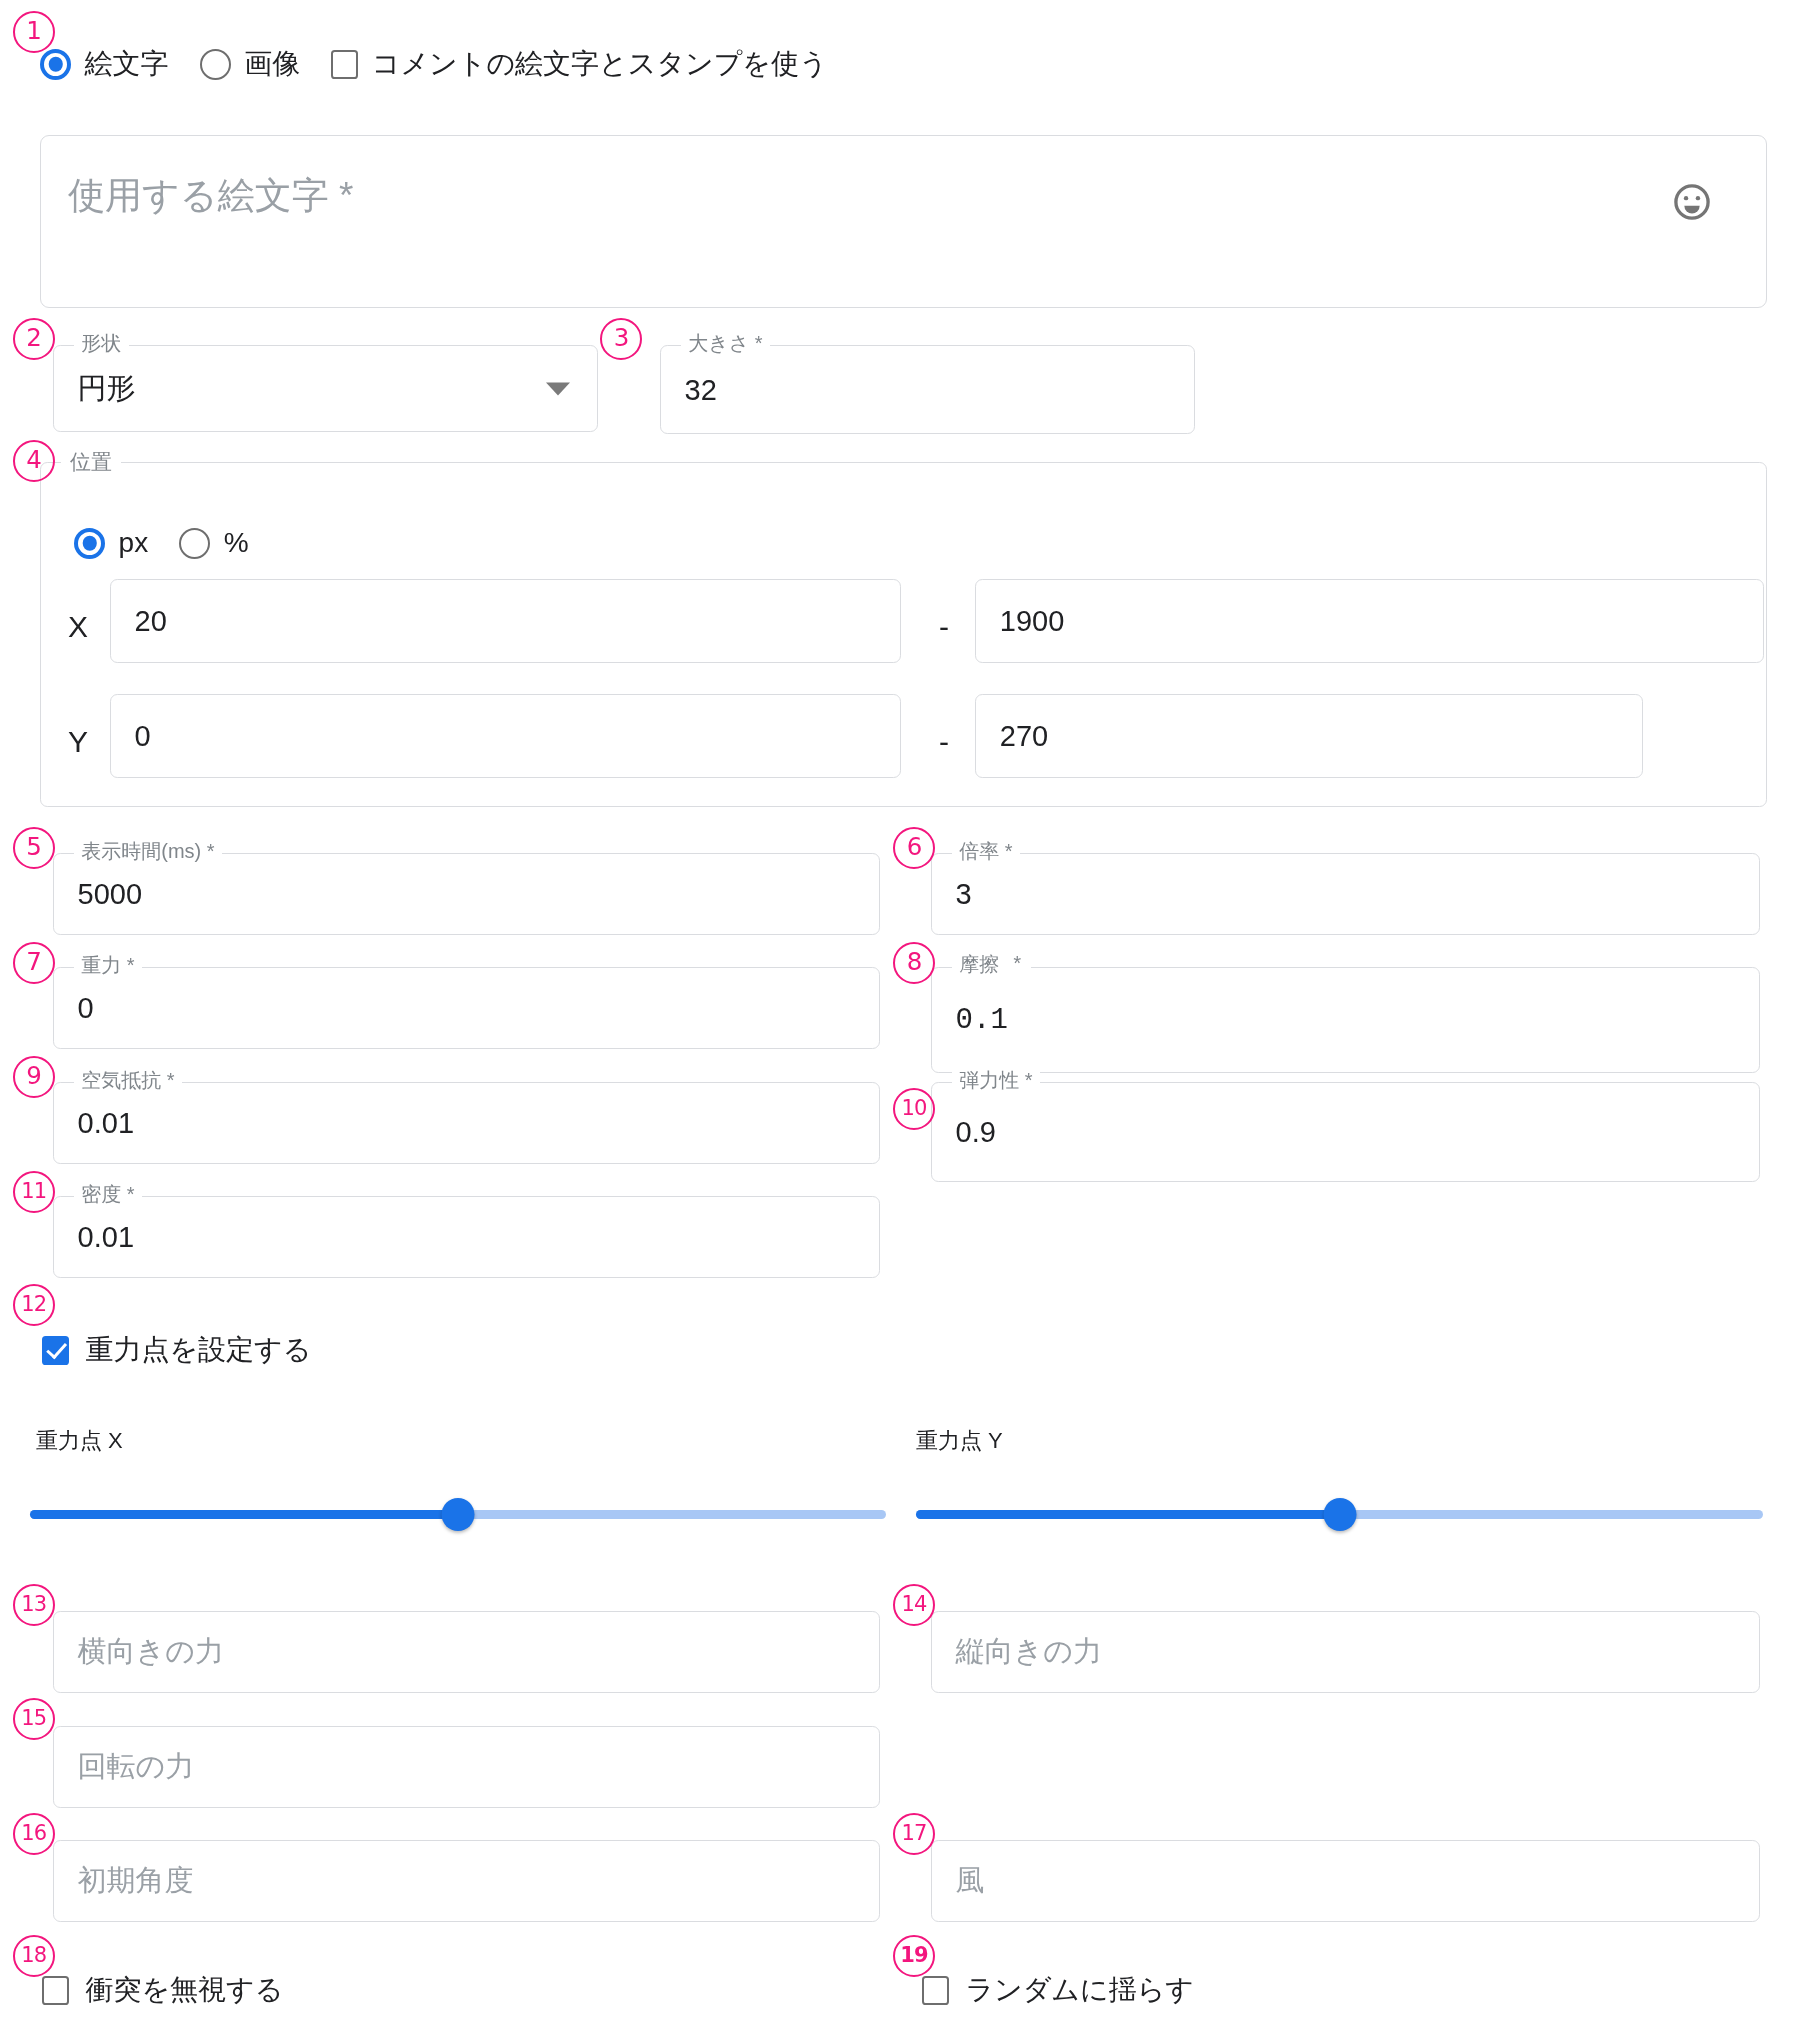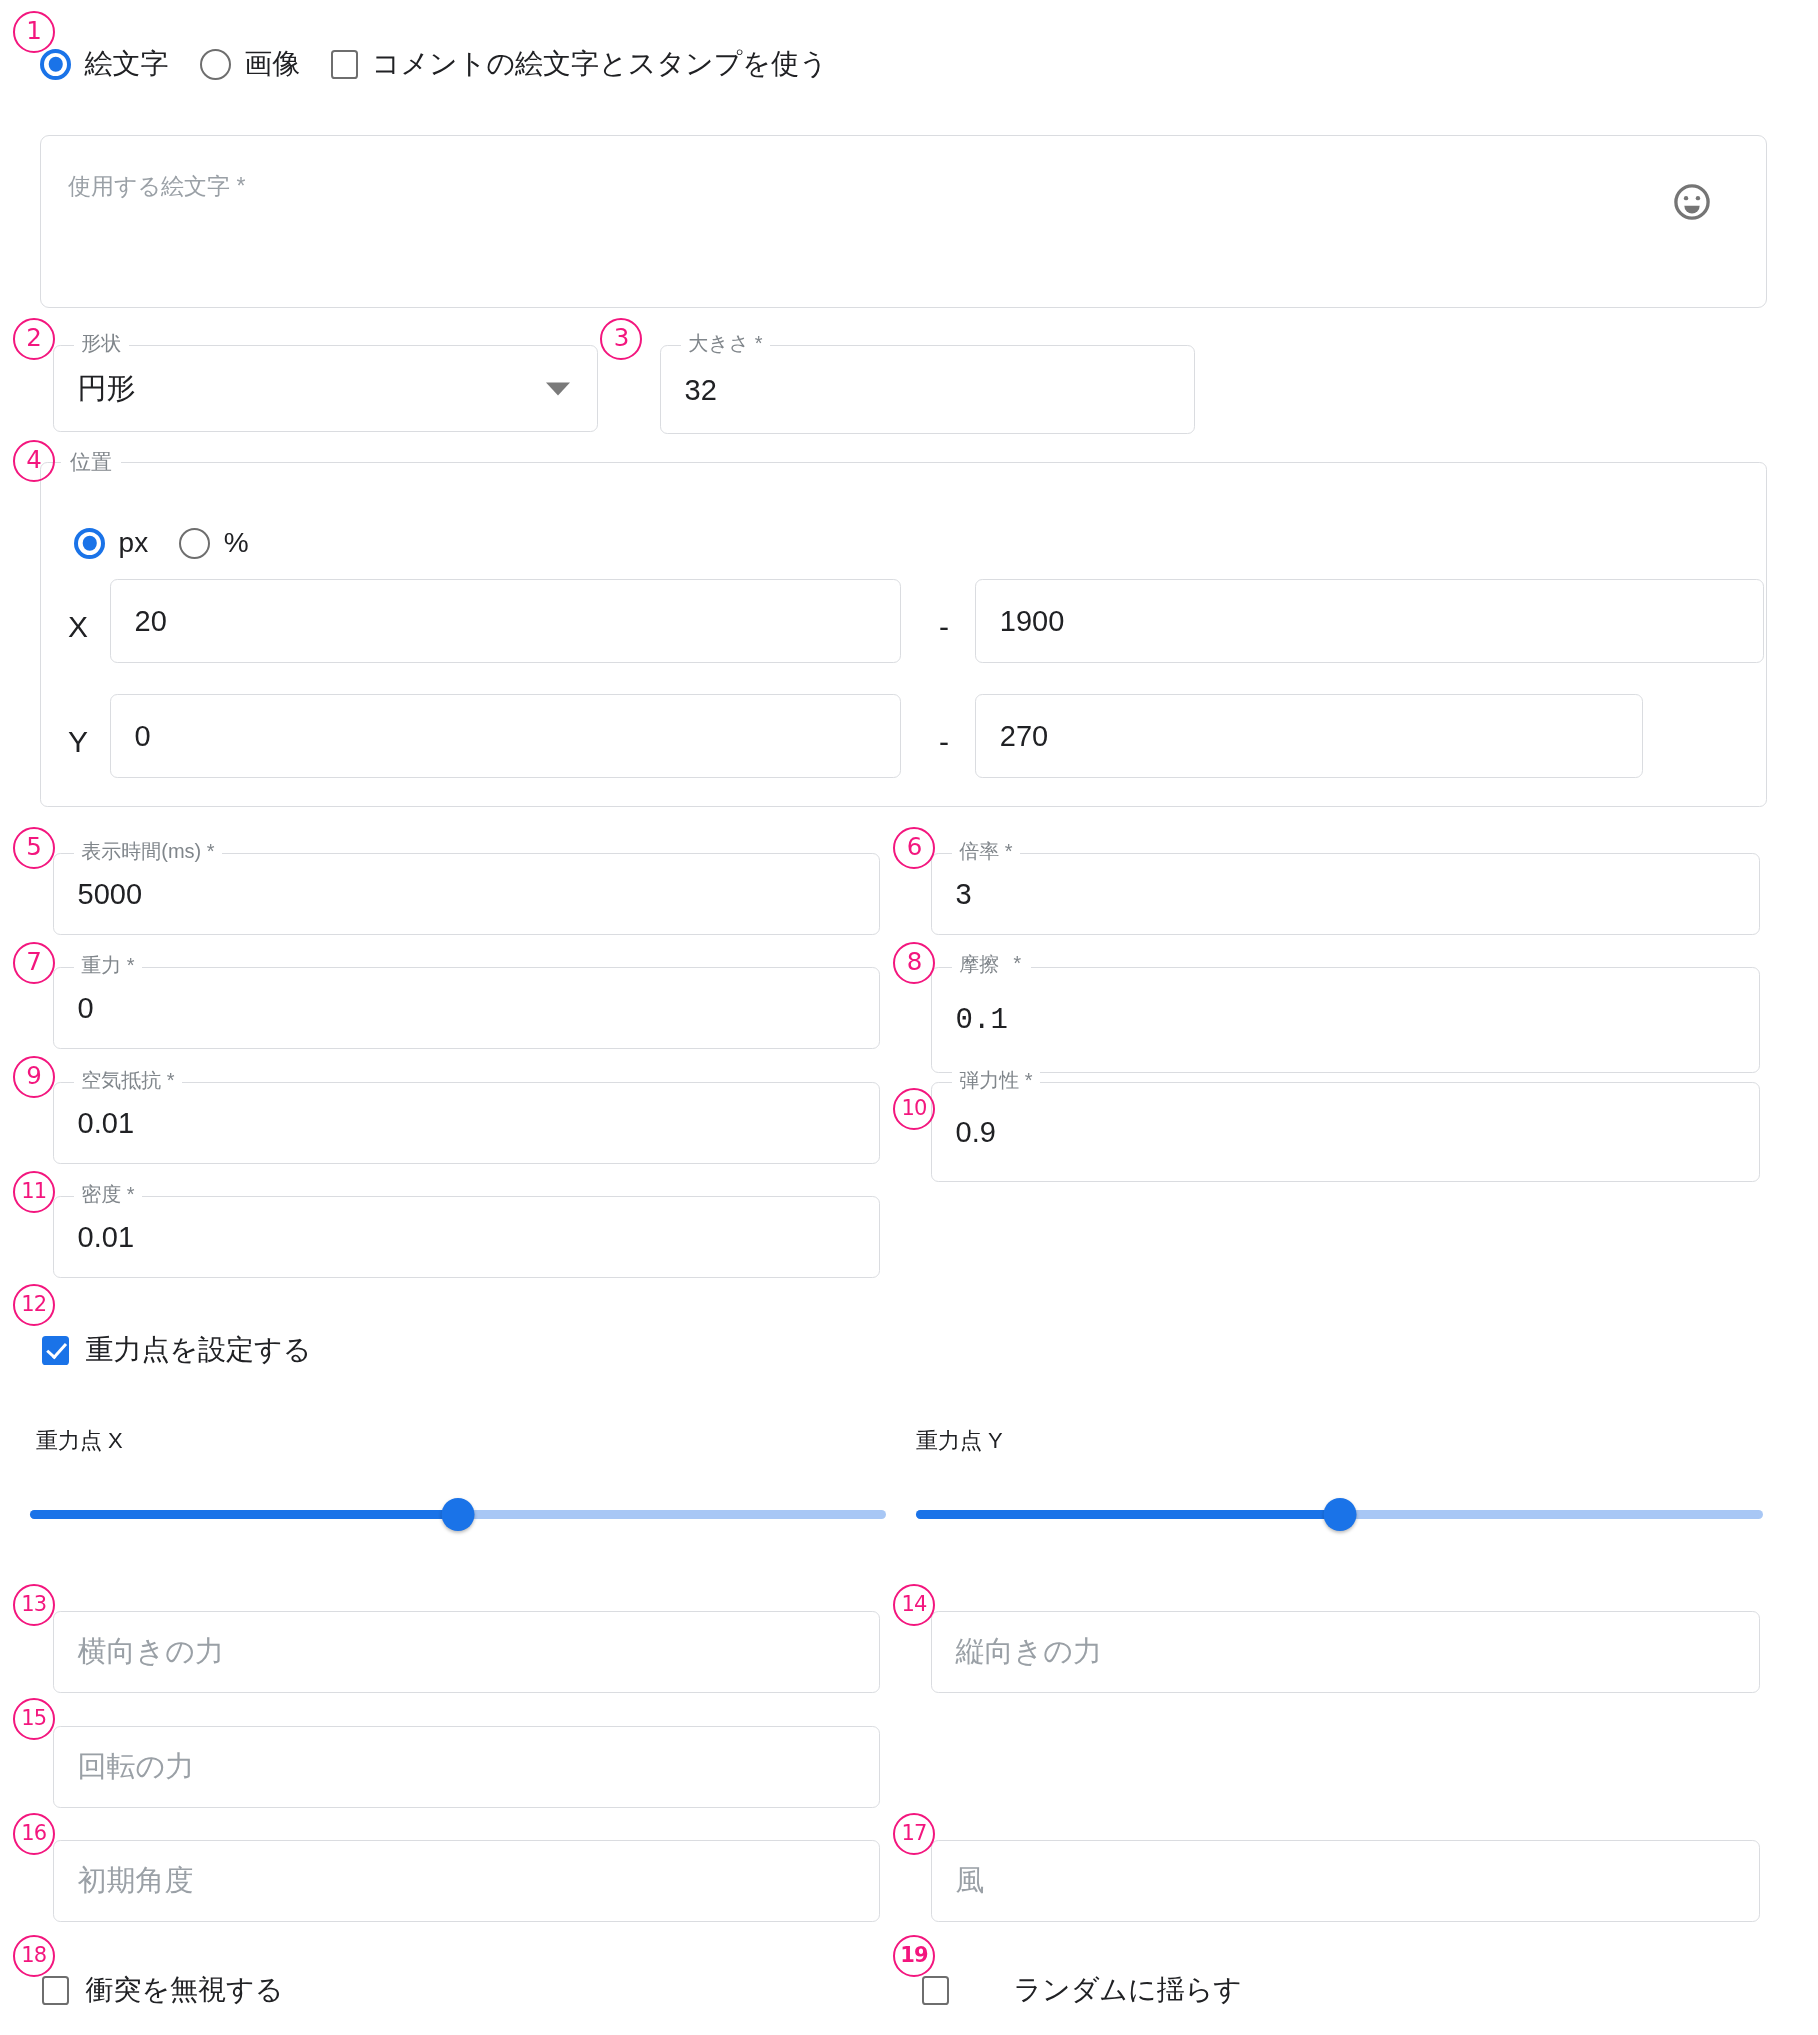--- a/index.html
+++ b/index.html
@@ -119,21 +119,21 @@
   .textarea {
     position: absolute;
     left: 40px; top: 135px;
     width: 1727px; height: 173px;
     border: 1.8px solid #dadce0;
     border-radius: 9px;
     background: #fff;
   }
   .textarea .ph {
     position: absolute; left: 27px; top: 35px;
-    font-size: 23px; color: #9aa0a6;
+    font-size: 37px; color: #9aa0a6;
   }
   .emoji-btn {
     position: absolute; right: 53px; top: 45px;
     width: 42px; height: 42px;
   }
 
   
   .fieldset {
     position: absolute;
     left: 40px; top: 462px;
@@ -354,19 +354,19 @@
     <span class="value ph">風</span>
   </div>
 
   <div class="badge sm" style="left:12.7px; top:1935px;">18</div>
   <div class="cbrow" style="left:42px; top:1971px;">
     <span class="cbox"></span>
     <span class="lbl">衝突を無視する</span>
   </div>
 
   <div class="badge sm" style="left:893px; top:1935px;font-weight:bold;">19</div>
-  <div class="cbrow" style="left:922px; top:1971px;gap:48px;">
+  <div class="cbrow" style="left:922px; top:1971px;">
     <span class="cbox"></span>
     <span class="lbl">ランダムに揺らす</span>
   </div>
 
 </div>
 
 
 </body></html>

